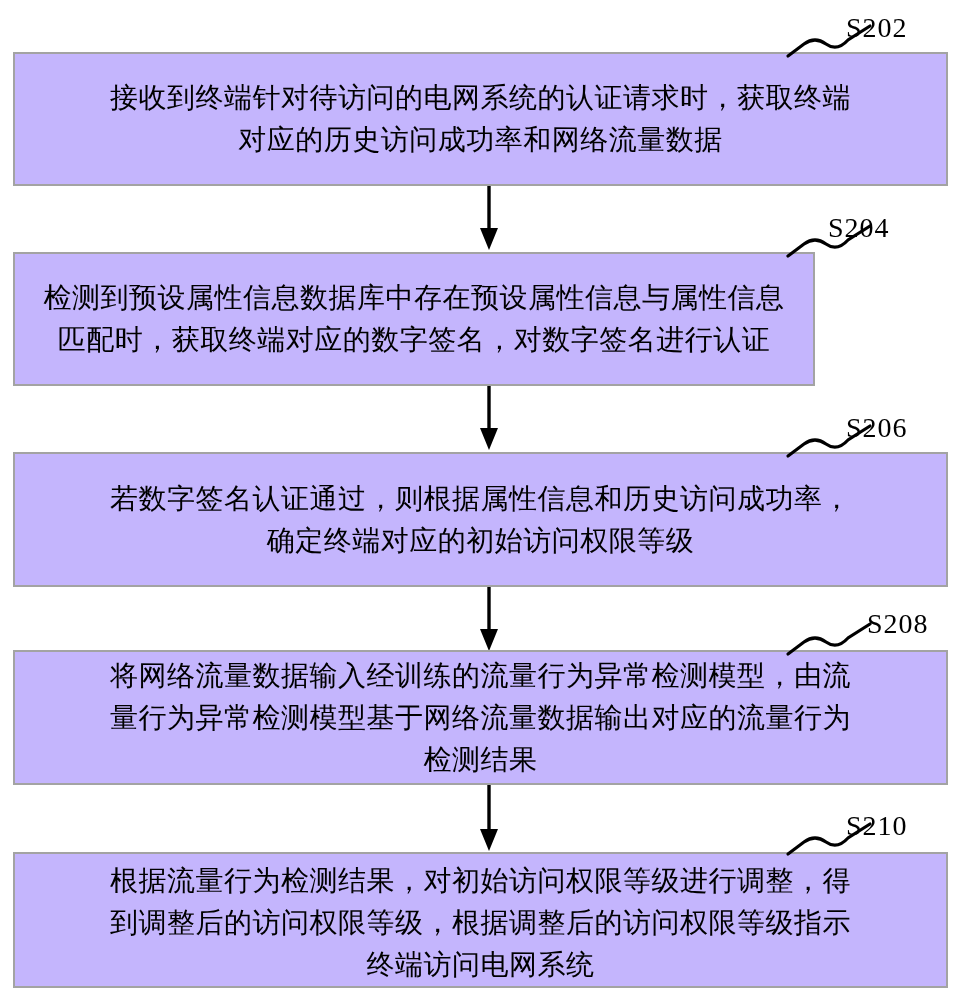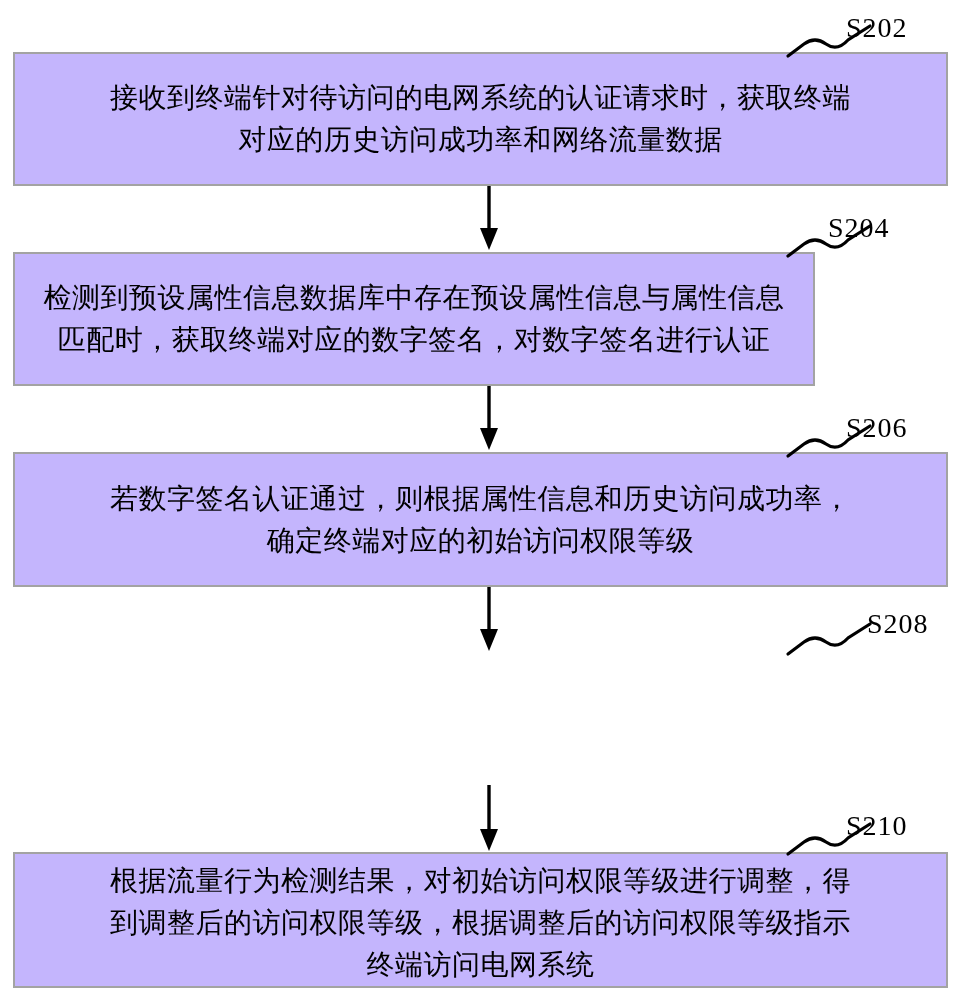--- a/index.html
+++ b/index.html
@@ -97,20 +97,25 @@
   <svg class="leader-svg" style="left:784px; top:420px; width:90px; height:40px;" viewBox="0 0 90 40">
     <path d="M4 36 L20 24 Q31 16 42 24 Q53 32 64 20 L86 6" fill="none" stroke="#000000" stroke-width="3.2" stroke-linecap="round"></path>
   </svg>
   <div class="step-label" style="left:846px; top:414px;">S206</div>
 
   <svg class="arrow-svg" style="left:478px; top:587px; width:22px; height:66px;" viewBox="0 0 22 66">
     <line x1="11" y1="0" x2="11" y2="47" stroke="#000000" stroke-width="3.4"></line>
     <polygon points="11,64 2,42 20,42" fill="#000000"></polygon>
   </svg>
 
+  <div class="step-box" style="left:13px; top:650px; width:935px; height:135px;">
+    <div class="step-text">将网络流量数据输入经训练的流量行为异常检测模型，由流
+量行为异常检测模型基于网络流量数据输出对应的流量行为
+检测结果</div>
+  </div>
   <svg class="leader-svg" style="left:784px; top:618px; width:90px; height:40px;" viewBox="0 0 90 40">
     <path d="M4 36 L20 24 Q31 16 42 24 Q53 32 64 20 L86 6" fill="none" stroke="#000000" stroke-width="3.2" stroke-linecap="round"></path>
   </svg>
   <div class="step-label" style="left:846px; top:610px;margin-left:21px;">S208</div>
 
   <svg class="arrow-svg" style="left:478px; top:785px; width:22px; height:68px;" viewBox="0 0 22 68">
     <line x1="11" y1="0" x2="11" y2="49" stroke="#000000" stroke-width="3.4"></line>
     <polygon points="11,66 2,44 20,44" fill="#000000"></polygon>
   </svg>
 

